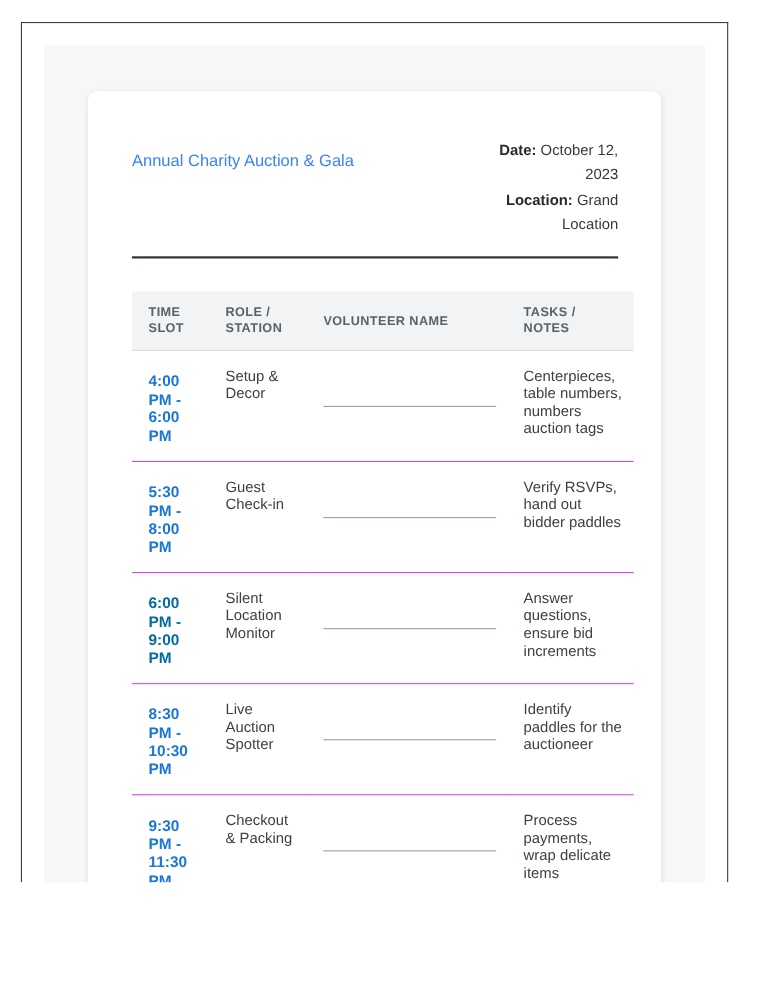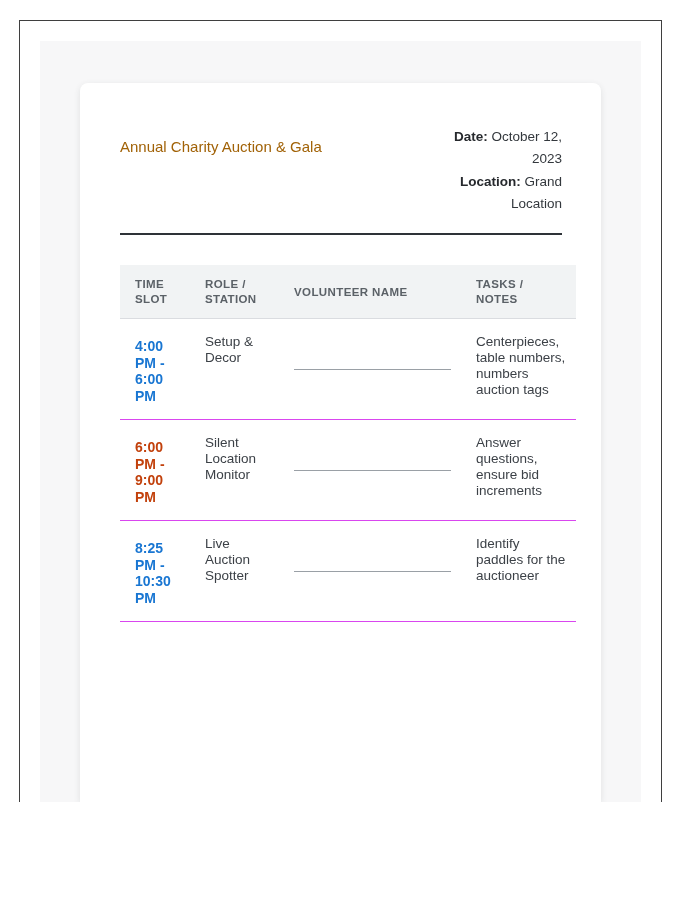--- a/index.html
+++ b/index.html
@@ -43,21 +43,21 @@
     font-size: 24px;
     line-height: 28px;
     font-weight: bold;
     letter-spacing: 0.5px;
     color: #2e3338;
     max-width: 280px;
   }
   .subtitle {
     font-size: 15px;
     line-height: 19px;
-    color: #a16207;
+    color: #3b82f6;
     margin-top: 6px;
   }
   .meta {
     width: 132px;
     text-align: right;
     font-size: 13.5px;
     line-height: 22.3px;
     color: #33383d;
     margin-top: -5px;
     flex-shrink: 0;
@@ -140,33 +140,49 @@
         <tbody>
           <tr>
             <td class="time" style="color: rgb(25, 118, 210);">4:00 PM - 6:00 PM</td>
             <td>Setup &amp; Decor</td>
             <td class="name">
                 <div class="blank-line"></div>
               </td>
             <td>Centerpieces, table numbers, numbers auction tags</td>
           </tr>
           <tr>
-            <td class="time" style="color: #c2410c;">6:00 PM - 9:00 PM</td>
+            <td class="time" style="color: rgb(25, 118, 210);">5:30 PM - 8:00 PM</td>
+            <td>Guest Check-in</td>
+            <td class="name">
+                <div class="blank-line"></div>
+              </td>
+            <td>Verify RSVPs, hand out bidder paddles</td>
+          </tr>
+          <tr>
+            <td class="time" style="color: #0369a1;">6:00 PM - 9:00 PM</td>
             <td>Silent Location Monitor</td>
             <td class="name">
                 <div class="blank-line"></div>
               </td>
             <td>Answer questions, ensure bid increments</td>
           </tr>
           <tr>
-            <td class="time" style="color: rgb(25, 118, 210);">8:25 PM - 10:30 PM</td>
+            <td class="time" style="color: rgb(25, 118, 210);">8:30 PM - 10:30 PM</td>
             <td>Live Auction Spotter</td>
             <td class="name">
                 <div class="blank-line"></div>
               </td>
             <td>Identify paddles for the auctioneer</td>
+          </tr>
+          <tr>
+            <td class="time" style="color: rgb(25, 118, 210);">9:30 PM - 11:30 PM</td>
+            <td>Checkout &amp; Packing</td>
+            <td class="name">
+                <div class="blank-line"></div>
+              </td>
+            <td>Process payments, wrap delicate items</td>
           </tr>
         </tbody>
       </table>
 
     </div>
   </div>
 </div>
 
 </body></html>

